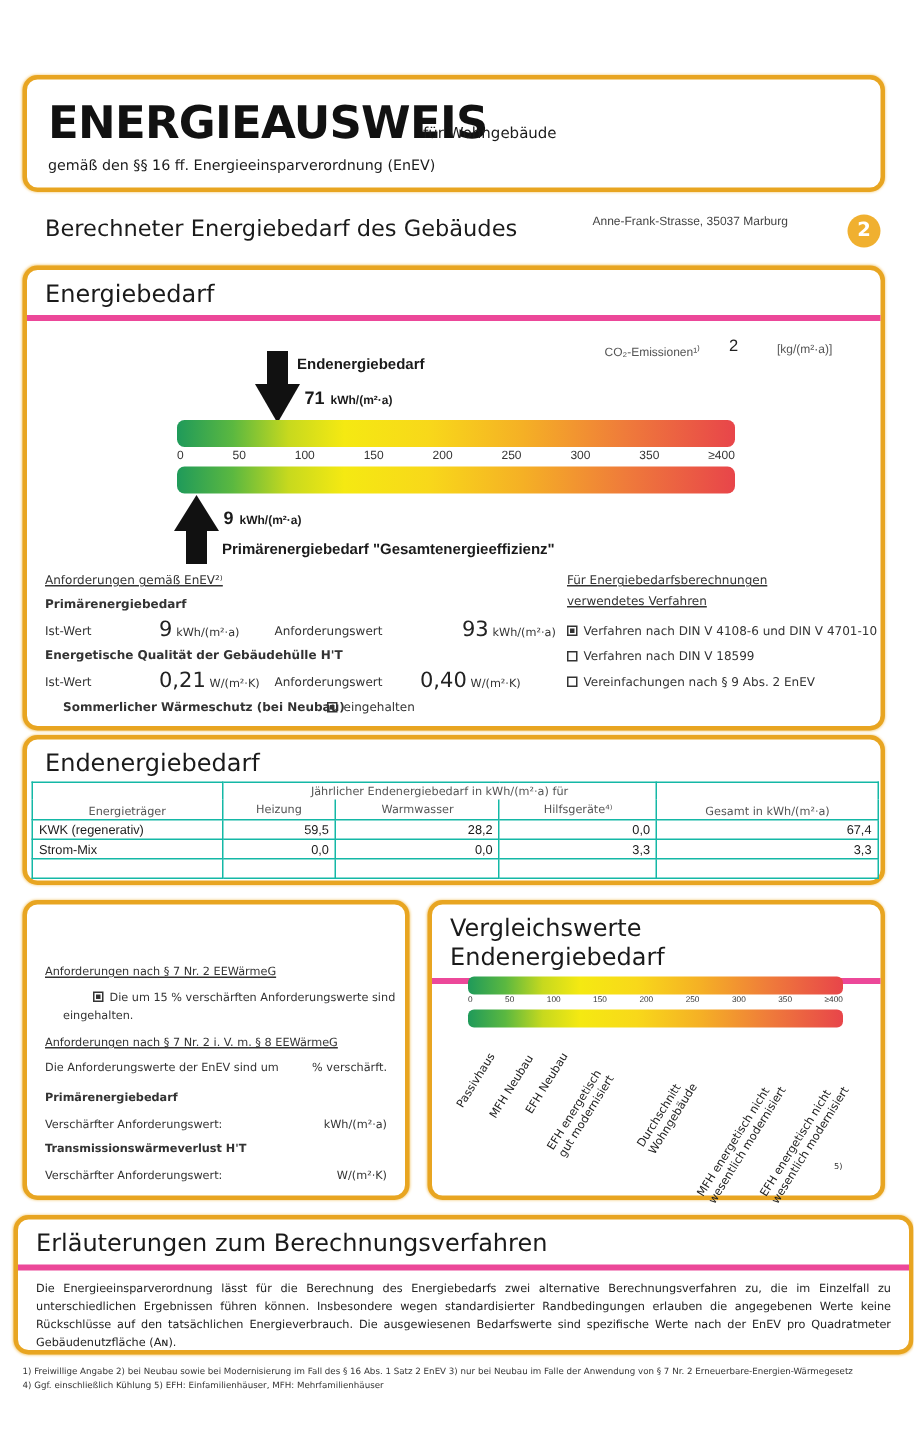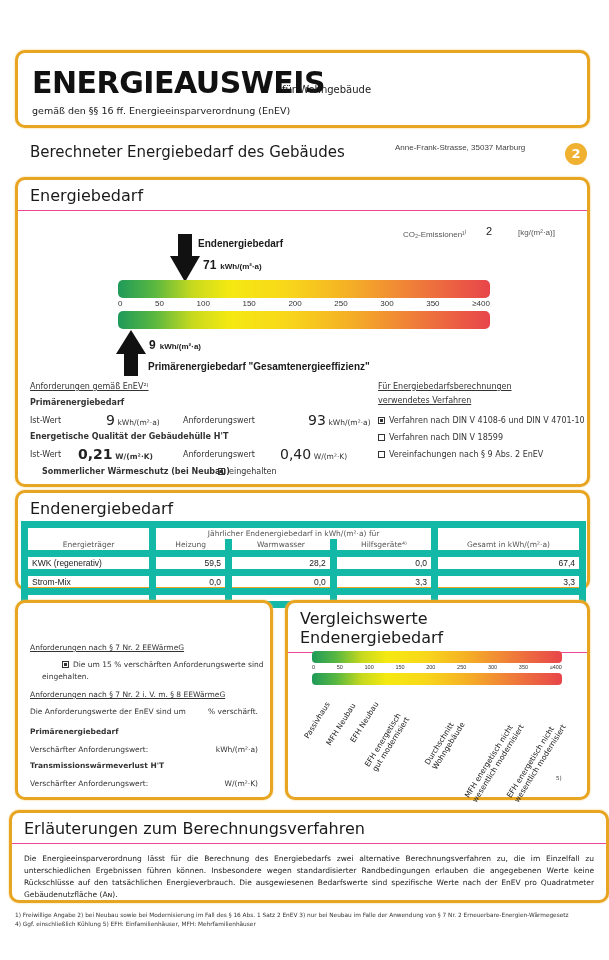--- a/index.html
+++ b/index.html
@@ -1,20 +1,20 @@
 <!DOCTYPE html>
 <html><head>
 <meta charset="utf-8">
 <style>
   * { box-sizing: border-box; margin: 0; padding: 0; }
   html, body { width: 609px; height: 960px; background: #ffffff; overflow: hidden; }
   body { font-family: "DejaVu Sans", sans-serif; color: #1a1a1a; position: relative; }
 
   .box { position: absolute; border: 3px solid #e8a521; border-radius: 10px; background: #fff; box-shadow: 0 0 2px #f0c060; }
-  .box-head { font-size: 16px; color: #1a1a1a; padding: 6px 12px 5px; border-bottom: 1px solid #ec4899; }
+  .box-head { font-size: 16px; color: #1a1a1a; padding: 6px 12px 5px; border-bottom: 4px solid #ec4899; }
 
   
   #title-box { left: 15px; top: 50px; width: 575px; height: 78px; text-decoration: underline; }
   #title-main { position: absolute; left: 14px; top: 12px; font-size: 30px; font-weight: bold; letter-spacing: -0.5px; color: #111; }
   #title-sub { position: absolute; left: 264px; top: 31px; font-size: 10px; }
   #title-law { position: absolute; left: 14px; top: 52px; font-size: 9.5px; }
 
   #section-title { position: absolute; left: 30px; top: 143px; font-size: 15px; }
   #address { position: absolute; left: 395px; top: 143px; font-family: "Liberation Sans", sans-serif; font-size: 8px; color: #444; }
   #page-num { position: absolute; left: 565px; top: 143px; width: 22px; height: 22px; border-radius: 50%; background: #f0b030; color: #fff; font-weight: bold; font-size: 13px; text-align: center; line-height: 22px; }
@@ -31,21 +31,21 @@
   .req { position: absolute; font-size: 8px; color: #333; }
   .req u { text-decoration: underline; }
   .val-lg { font-size: 14px; color: #222; }
   .unit { font-size: 7.5px; }
   .cb { display: inline-block; width: 7px; height: 7px; border: 1px solid #333; margin-right: 4px; vertical-align: middle; position: relative; }
   .cb.on::after { content: ""; position: absolute; left: 1px; top: 1px; width: 3px; height: 3px; background: #333; }
 
   
   #ee-box { left: 15px; top: 490px; width: 575px; height: 100px; }
   #ee-table { position: absolute; left: 3px; top: 28px; width: 565px; border-collapse: collapse; font-size: 7.5px; }
-  #ee-table td, #ee-table th { border: 7px solid #14b8a6; padding: 1px 4px; height: 13px; }
+  #ee-table td, #ee-table th { border: 1px solid #14b8a6; padding: 1px 4px; height: 13px; }
   #ee-table th { font-weight: normal; color: #555; }
   #ee-table td.num { text-align: right; font-family: "Liberation Sans", sans-serif; font-size: 8.5px; }
   #ee-table td.name { font-family: "Liberation Sans", sans-serif; font-size: 8.5px; }
 
   
   #ez-box { left: 15px; top: 600px; width: 258px; height: 200px; }
   .ez-line { position: absolute; left: 12px; font-size: 7.5px; color: #333; }
   .ez-right { position: absolute; right: 12px; font-size: 7.5px; color: #333; text-align: center; }
 
   
@@ -107,21 +107,21 @@
   <div class="lbl-bold" style="left:130px; top:181px;">Primärenergiebedarf "Gesamtenergieeffizienz"</div>
 
   <div class="req" style="left:12px; top:202px;"><u>Anforderungen gemäß EnEV²⁾</u></div>
   <div class="req b" style="left:12px; top:218px; font-weight:bold;">Primärenergiebedarf</div>
   <div class="req" style="left:12px; top:236px;">Ist-Wert</div>
   <div class="req" style="left:88px; top:232px;"><span class="val-lg">9</span> <span class="unit">kWh/(m²·a)</span></div>
   <div class="req" style="left:165px; top:236px;">Anforderungswert</div>
   <div class="req" style="left:290px; top:232px;"><span class="val-lg">93</span> <span class="unit">kWh/(m²·a)</span></div>
   <div class="req" style="left:12px; top:252px; font-weight:bold;">Energetische Qualität der Gebäudehülle H'T</div>
   <div class="req" style="left:12px; top:270px;">Ist-Wert</div>
-  <div class="req" style="left:60px; top:266px;font-weight:bold;"><span class="val-lg">0,21</span> <span class="unit">W/(m²·K)</span></div>
+  <div class="req" style="left:88px; top:266px;"><span class="val-lg">0,21</span> <span class="unit">W/(m²·K)</span></div>
   <div class="req" style="left:165px; top:270px;">Anforderungswert</div>
   <div class="req" style="left:262px; top:266px;"><span class="val-lg">0,40</span> <span class="unit">W/(m²·K)</span></div>
   <div class="req" style="left:24px; top:287px; font-weight:bold;">Sommerlicher Wärmeschutz (bei Neubau)</div>
   <div class="req" style="left:200px; top:287px;"><span class="cb on"></span><span>eingehalten</span></div>
 
   <div class="req" style="left:360px; top:202px;"><u>Für Energiebedarfsberechnungen</u></div>
   <div class="req" style="left:360px; top:216px;"><u>verwendetes Verfahren</u></div>
   <div class="req" style="left:360px; top:236px;"><span class="cb on"></span><span>Verfahren nach DIN V 4108-6 und DIN V 4701-10</span></div>
   <div class="req" style="left:360px; top:253px;"><span class="cb"></span><span>Verfahren nach DIN V 18599</span></div>
   <div class="req" style="left:360px; top:270px;"><span class="cb"></span><span>Vereinfachungen nach § 9 Abs. 2 EnEV</span></div>

